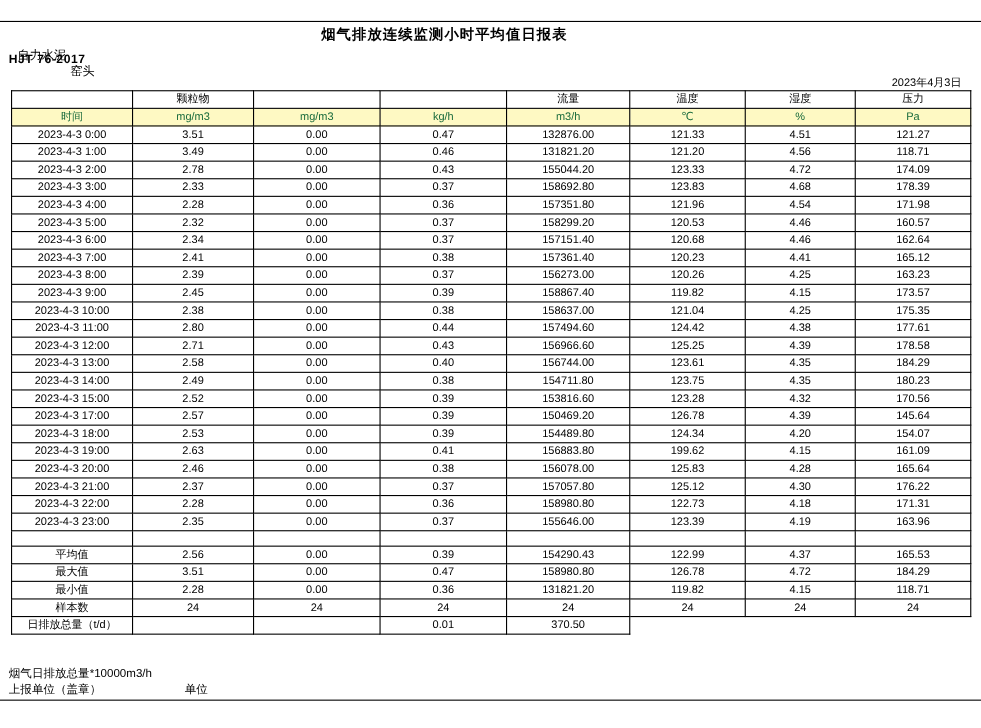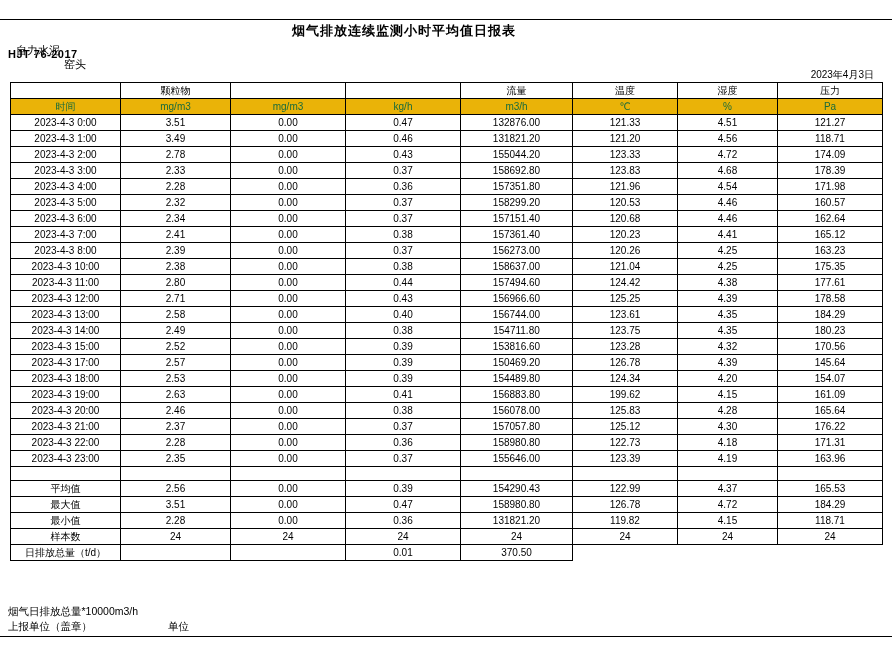--- a/index.html
+++ b/index.html
@@ -87,21 +87,21 @@
     padding: 0;
     line-height: 15px;
     white-space: nowrap;
   }
   .hdr-group td {
     height: 26px;
     line-height: 26px;
     font-size: 11px;
   }
   .unit-row td {
-    background: #eab308;
+    background: #fef9c3;
     color: #1a6b3c;
     height: 15px;
   }
   .unit-row td.time-cell {
     color: #1a6b3c;
   }
   td.lcol { text-align: center; }
   tr.blank-row td { height: 13px; }
   tr.sum-row td { height: 15px; }
   .footer-left {
@@ -256,20 +256,30 @@
         <td class="lcol">2023-4-3 8:00</td>
         <td>2.39</td>
         <td>0.00</td>
         <td>0.37</td>
         <td>156273.00</td>
         <td>120.26</td>
         <td>4.25</td>
         <td>163.23</td>
       </tr>
       <tr>
+        <td class="lcol">2023-4-3 9:00</td>
+        <td>2.45</td>
+        <td>0.00</td>
+        <td>0.39</td>
+        <td>158867.40</td>
+        <td>119.82</td>
+        <td>4.15</td>
+        <td>173.57</td>
+      </tr>
+      <tr>
         <td class="lcol">2023-4-3 10:00</td>
         <td>2.38</td>
         <td>0.00</td>
         <td>0.38</td>
         <td>158637.00</td>
         <td>121.04</td>
         <td>4.25</td>
         <td>175.35</td>
       </tr>
       <tr>

